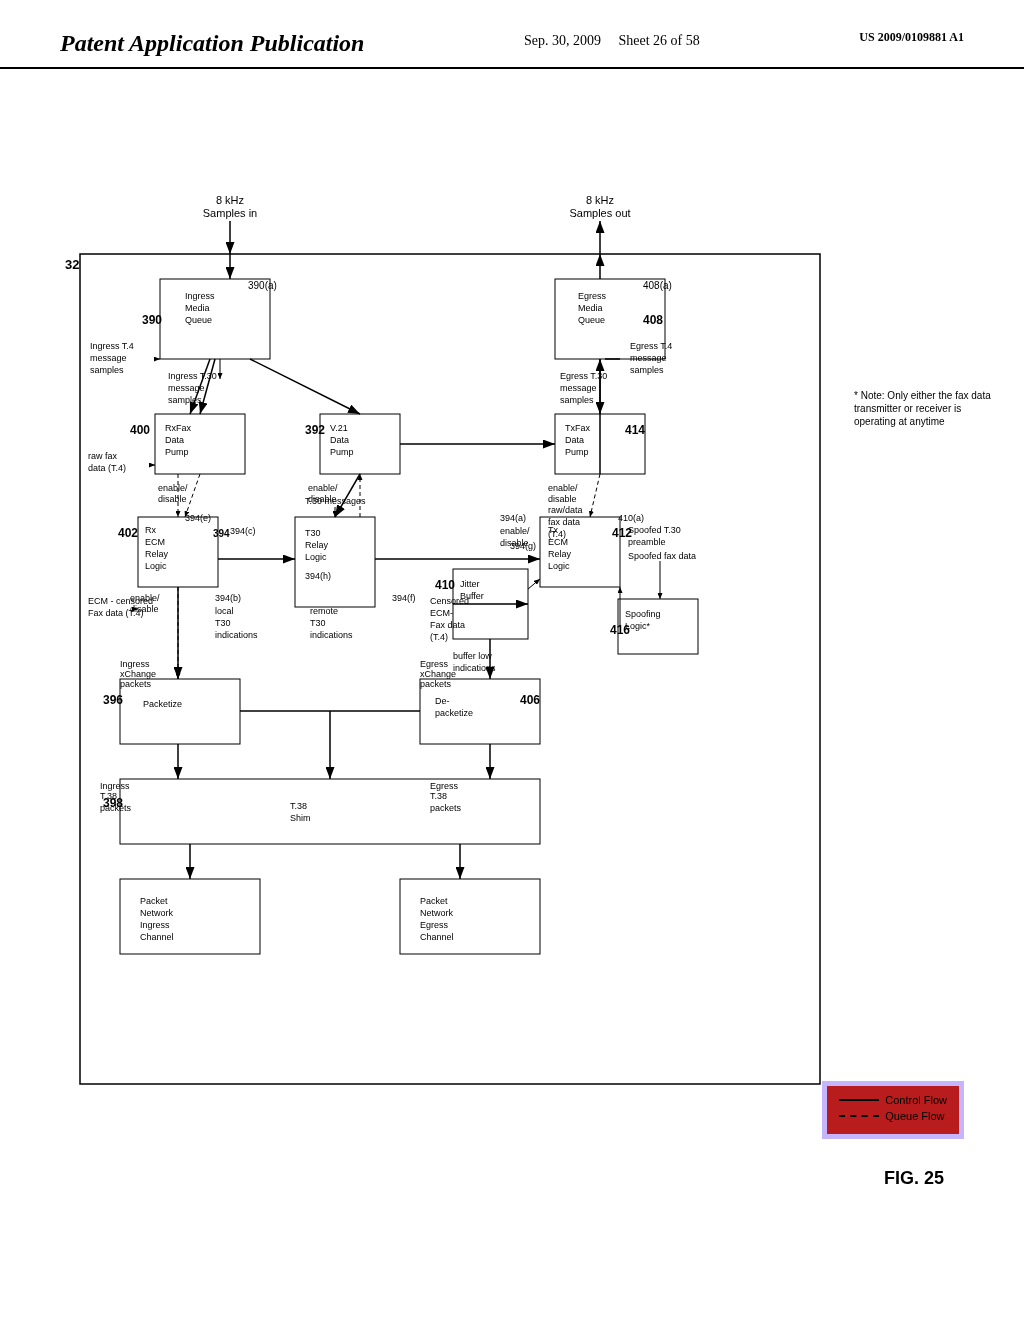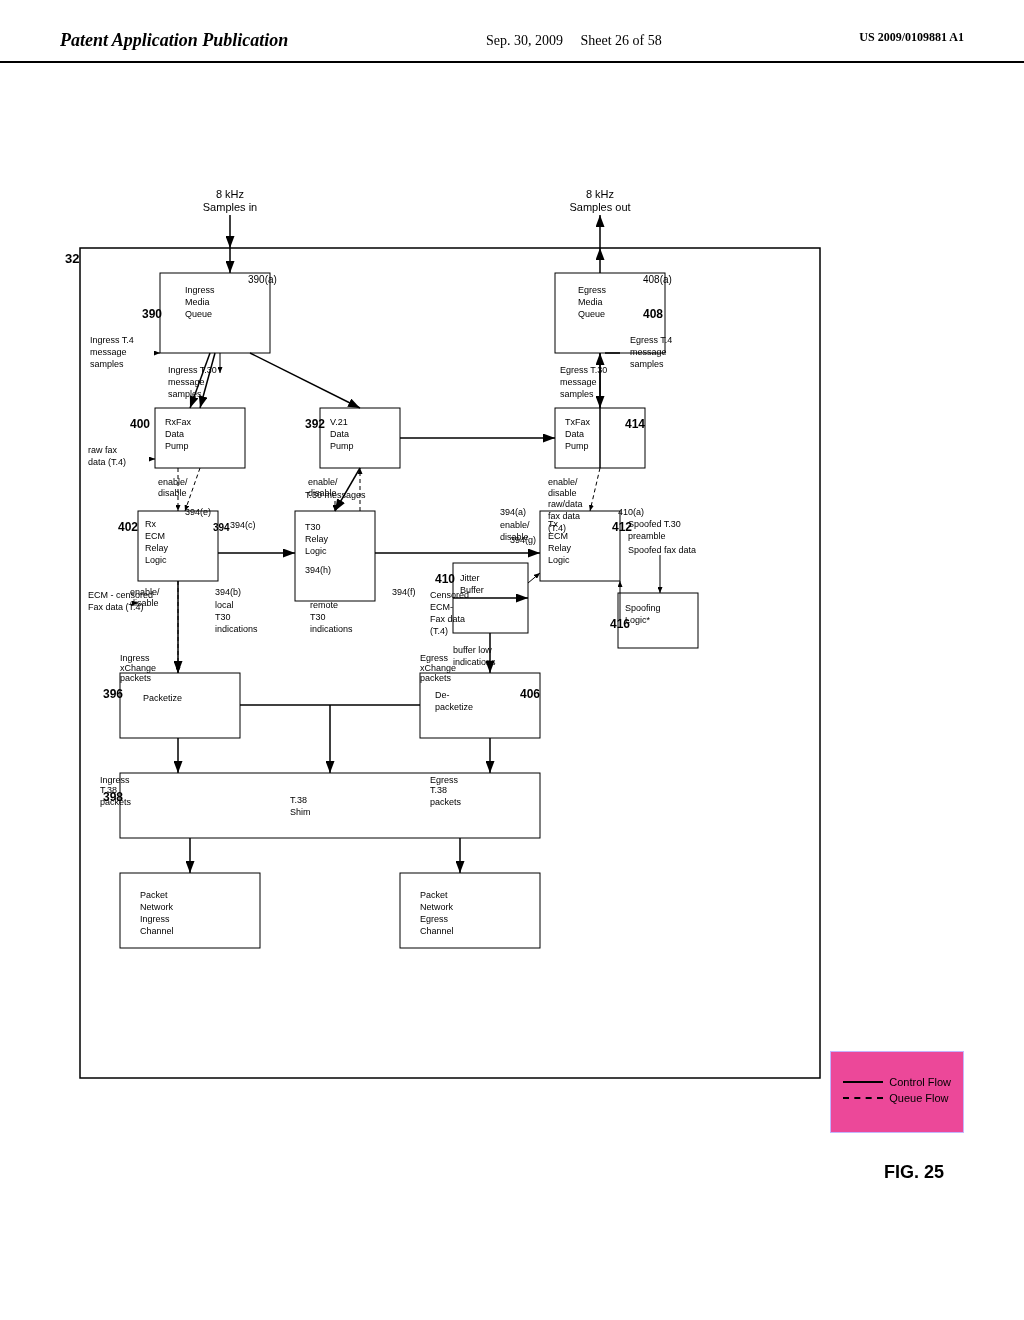--- a/index.html
+++ b/index.html
@@ -14,21 +14,21 @@
 
     
     .header {
       display: flex;
       justify-content: space-between;
       align-items: flex-start;
       padding: 30px 60px 10px 60px;
       border-bottom: 2px solid #000;
     }
     .header-left {
-      font-size: 18px;
+      font-size: 24px;
       font-weight: bold;
       font-style: italic;
     }
     .header-center {
       font-size: 14px;
       text-align: center;
       line-height: 1.5;
     }
     .header-right {
       font-size: 12px;
@@ -48,23 +48,23 @@
       left: 0;
       width: 100%;
       height: 100%;
     }
 
     
     .legend-box {
       position: absolute;
       bottom: 130px;
       right: 60px;
-      border: 1px solid #c4b5fd;
-      padding: 24px 12px;
-      background: #ec4899;
+      border: 5px solid #c4b5fd;
+      padding: 8px 12px;
+      background: #b91c1c;
       font-size: 11px;
       font-family: Arial, sans-serif;
     }
     .legend-item {
       display: flex;
       align-items: center;
       margin-bottom: 4px;
     }
     .legend-line {
       width: 40px;
@@ -377,20 +377,21 @@
 
     <line x1="620" y1="290" x2="605" y2="290" stroke="#000" stroke-width="1.5"></line>
 
     <line x1="400" y1="375" x2="555" y2="375" stroke="#000" stroke-width="1.5" marker-end="url(#arrowhead)"></line>
 
     <line x1="240" y1="642" x2="420" y2="642" stroke="#000" stroke-width="1.5"></line>
     <line x1="330" y1="642" x2="330" y2="710" stroke="#000" stroke-width="1.5" marker-end="url(#arrowhead)"></line>
 
   </svg>
 
+  <div class="note-text">* Note: Only either the fax data transmitter or receiver is operating at anytime</div>
 
   <div class="legend-box">
     <div class="legend-item">
       <div class="legend-line"></div>
       <span>Control Flow</span>
     </div>
     <div class="legend-item">
       <div class="legend-line-dashed"></div>
       <span>Queue Flow</span>
     </div>

